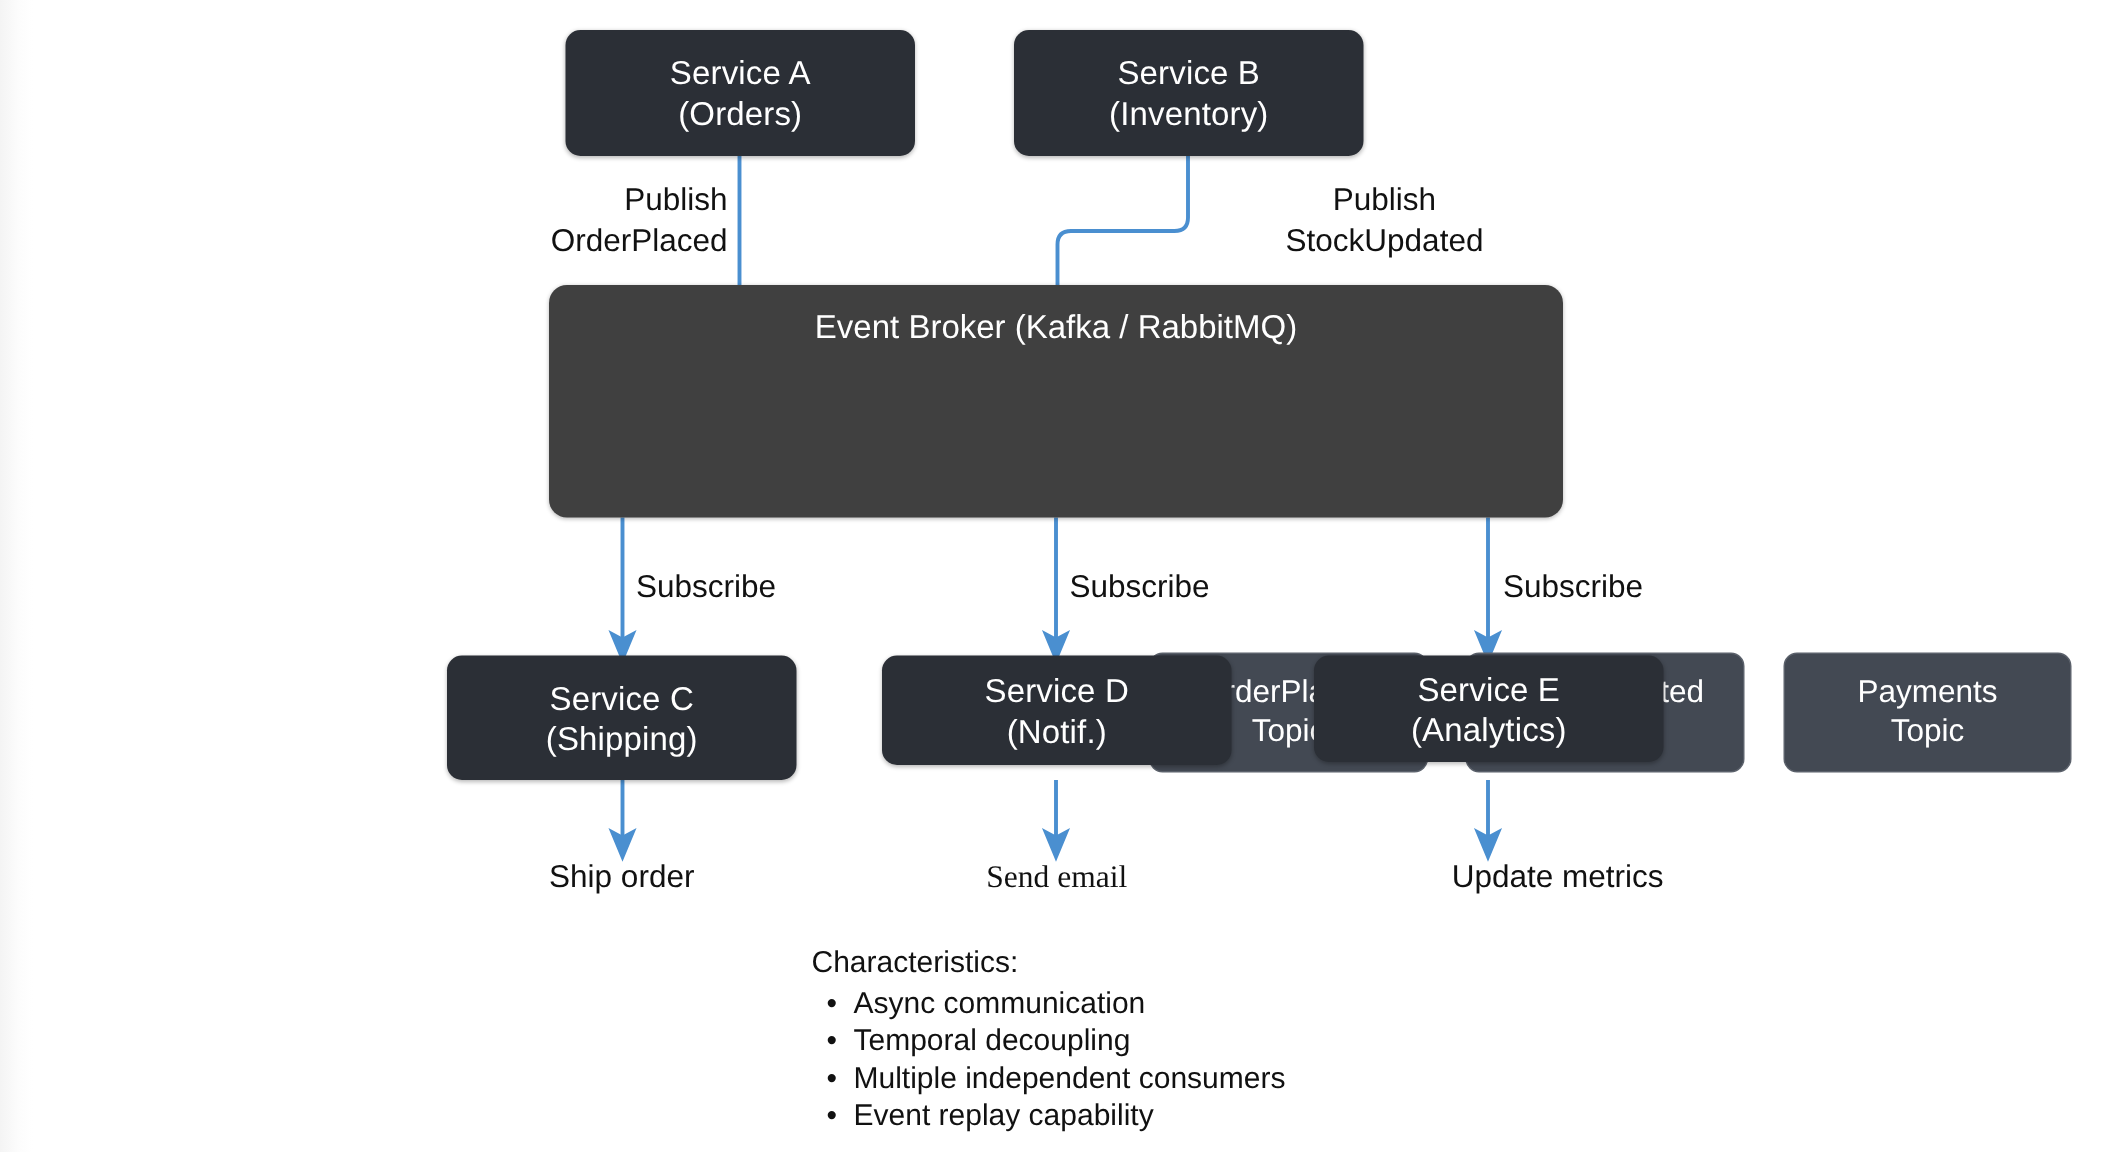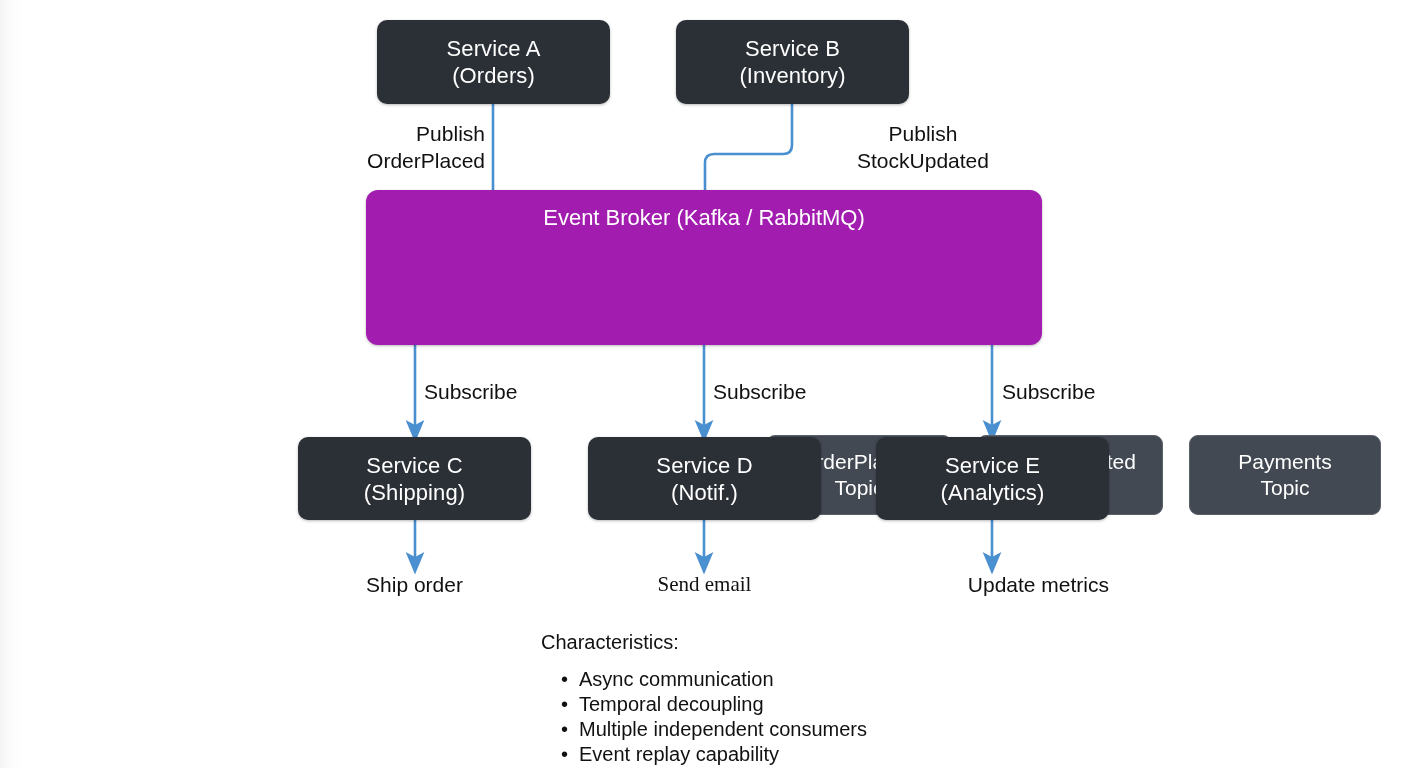--- a/index.html
+++ b/index.html
@@ -53,21 +53,21 @@
     line-height: 27px;
     text-align: center;
     letter-spacing: 0.1px;
     box-shadow: 0 1px 3px rgba(0,0,0,0.28);
   }
   .node .ln { display: block; }
 
   .broker {
     position: absolute;
     box-sizing: border-box;
-    background: #a21caf;
+    background: #404040;
     border-radius: 12px;
     box-shadow: 0 1px 3px rgba(0,0,0,0.28);
   }
   .broker-title {
     position: absolute;
     left: 0;
     right: 0;
     top: 15px;
     text-align: center;
     color: #ffffff;
@@ -101,21 +101,21 @@
   .label.r { text-align: right; }
 
   .charbox {
     position: absolute;
     color: #111111;
     font-size: 20px;
     line-height: 25px;
   }
   .charbox .head { margin: 0 0 0 0; }
   .charbox ul {
-    margin: 12px;
+    margin: 2px;
     padding-left: 26px;
     list-style: none;
   }
   .charbox li {
     position: relative;
     line-height: 25px;
     white-space: nowrap;
   }
   .charbox li:before {
     content: "\2022";
@@ -192,26 +192,26 @@
 
   <div class="label" style="left:424px; top:378px;">Subscribe</div>
   <div class="label" style="left:713px; top:378px;">Subscribe</div>
   <div class="label" style="left:1002px; top:378px;">Subscribe</div>
 
   <div class="node" style="left:298px; top:437px; width:233px; height:83px;">
     <span class="ln">Service C</span>
     <span class="ln">(Shipping)</span>
   </div>
 
-  <div class="node" style="left:588px; top:437px; width:233px; height:83px;text-align:center;">
+  <div class="node" style="left:588px; top:437px; width:233px; height:73px;text-align:center;">
     <span class="ln">Service D</span>
     <span class="ln">(Notif.)</span>
   </div>
 
-  <div class="node" style="left:876px; top:437px; width:233px; height:83px;">
+  <div class="node" style="left:876px; top:437px; width:233px; height:71px;">
     <span class="ln">Service E</span>
     <span class="ln">(Analytics)</span>
   </div>
 
   <div class="label" style="left:298px; top:571px; width:233px; text-align:center;">Ship order</div>
   <div class="label" style="left:588px; top:571px; width:233px; text-align:center;font-family:Liberation Serif, serif;">Send email</div>
   <div class="label" style="left:876px; top:571px; width:233px; text-align:right;">Update metrics</div>
 
   <div class="charbox" style="left:541px; top:630px;">
     <div class="head">Characteristics:</div>

